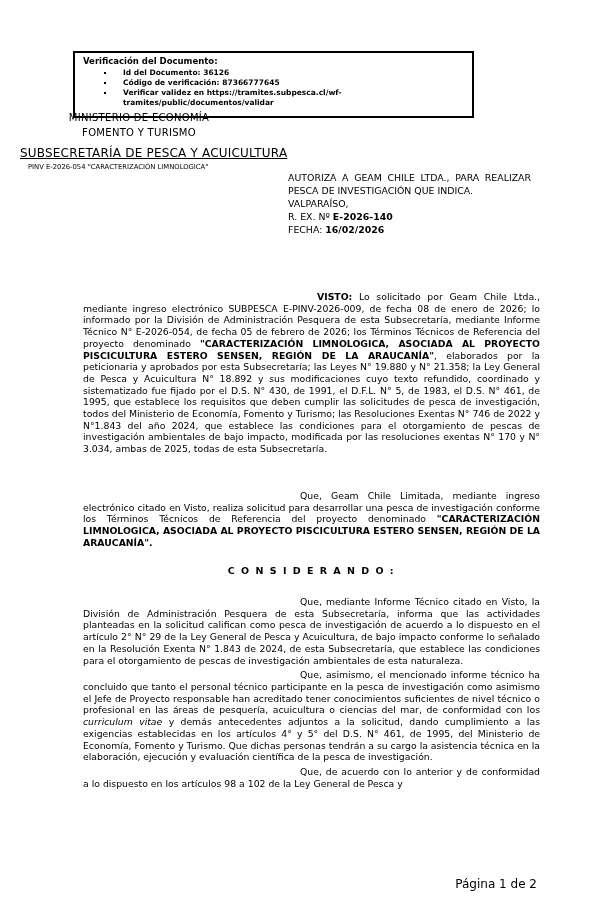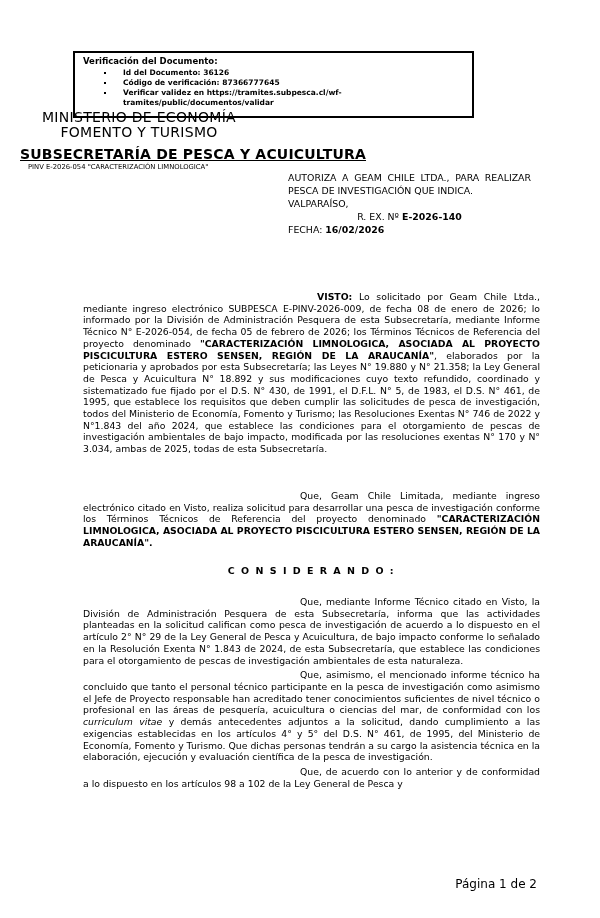--- a/index.html
+++ b/index.html
@@ -9,29 +9,29 @@
   }
   
   .verify-box {
     position:absolute; left:73px; top:51px; width:381px; min-height:52px;
     border:2px solid #000; padding:3px 8px 6px 8px; font-weight:bold;
   }
   .verify-title { font-size:8.5px; line-height:11px; }
   .verify-list { list-style:square; margin:1px 0 2px 0; padding-left:32px; font-size:7.5px; line-height:10px; }
   .verify-list li { padding-left:8px; }
   
-  .ministry { position:absolute; left:20px; top:110px; width:238px; text-align:center; font-size:14px; line-height:15px; letter-spacing:0.3px; }
-  .subsec { position:absolute; left:20px; top:146px; font-size:14px; font-weight:bold; text-decoration:underline; letter-spacing:0.2px; }
+  .ministry { position:absolute; left:20px; top:110px; width:238px; text-align:center; font-size:10px; line-height:15px; letter-spacing:0.3px; }
+  .subsec { position:absolute; left:20px; top:146px; font-size:12px; font-weight:normal; text-decoration:underline; letter-spacing:0.2px; }
   .pinv { position:absolute; left:28px; top:163px; font-size:6.8px; }
   
   .subject-block { position:absolute; left:288px; top:171px; width:243px; font-size:9.4px; line-height:13px; }
   .subject-block p { margin:0; }
   .subject { text-align:justify; }
   .city { margin-top:11px; }
-  .rex { margin-top:9px;text-align:center; }
+  .rex { margin-top:9px; }
   .fecha { margin-top:12px; }
   .rex b, .fecha b { font-weight:bold; }
   
   .body { position:absolute; left:83px; top:291px; width:457px; font-size:9.3px; line-height:11.7px; text-align:justify; }
   .para { margin:0; text-indent:217px; }
   .para-visto { text-indent:234px; margin-bottom:35px; }
   .considerando-heading { text-align:center; font-weight:bold; font-size:9.5px; letter-spacing:1.5px; margin:0 0 19px 0; text-indent:0; }
   .p1 { margin-bottom:17px; }
   .p2 { margin-bottom:3px; }
   .p3 { margin-bottom:3px; }

